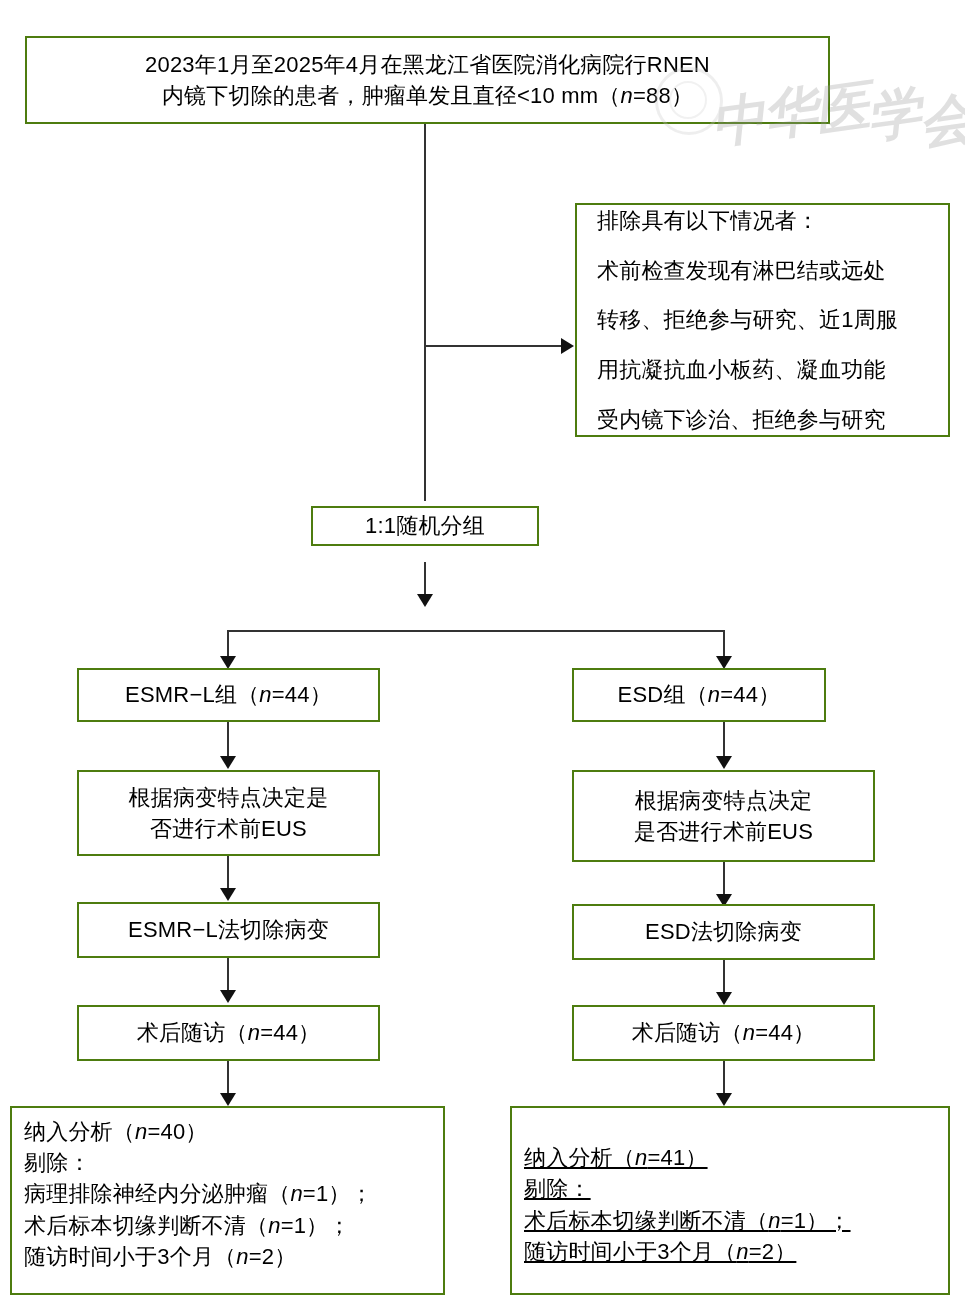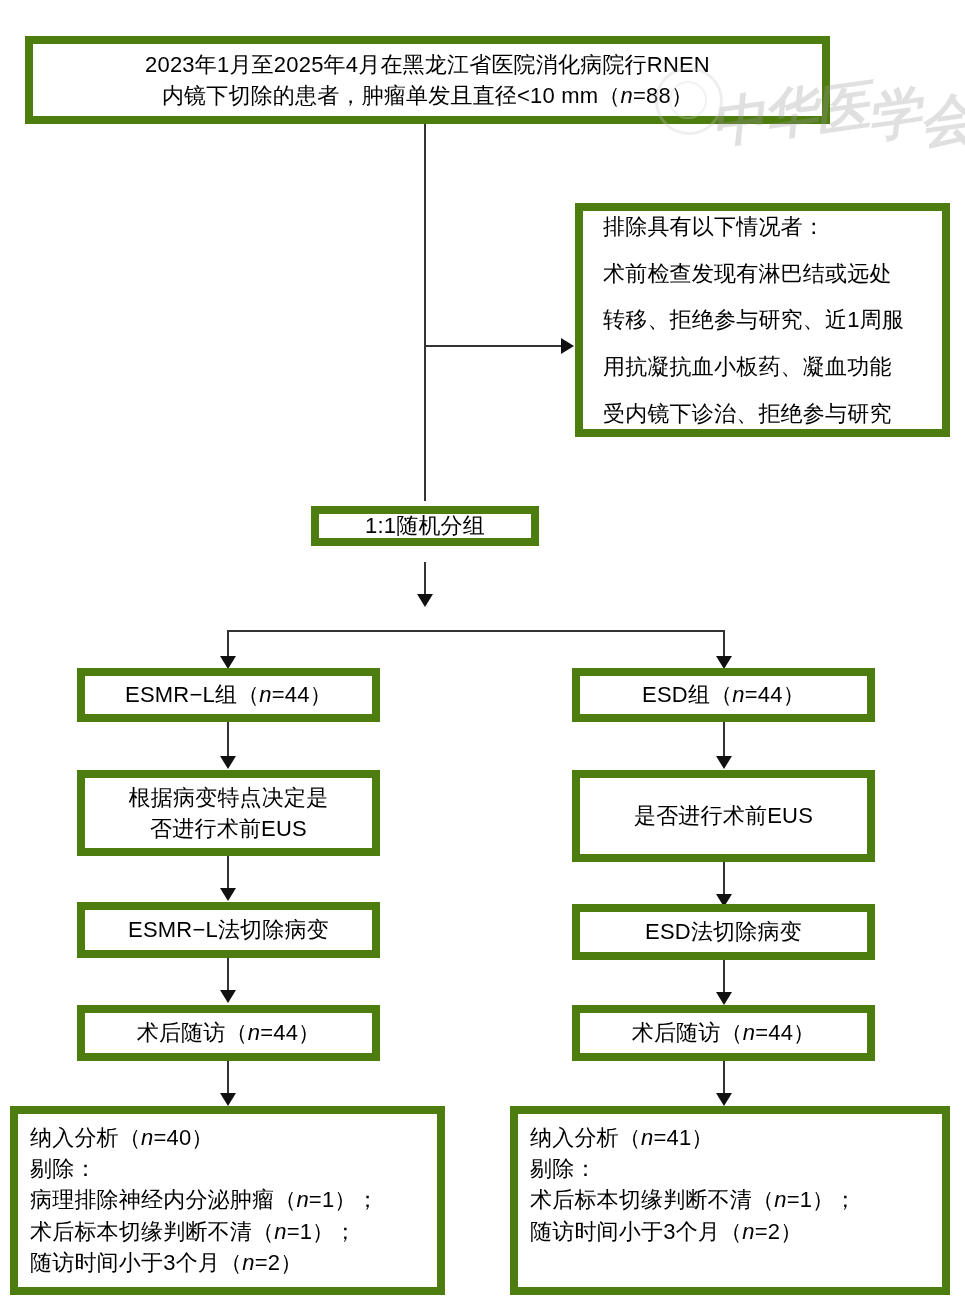--- a/index.html
+++ b/index.html
@@ -16,21 +16,21 @@
     width: 965px;
     height: 1310px;
     background: #ffffff;
     overflow: hidden;
   }
 
   
   .box {
     position: absolute;
     box-sizing: border-box;
-    border: 8px solid #4d7c0f;
+    border: 2px solid #4d7c0f;
     background: #ffffff;
     display: flex;
     flex-direction: column;
     justify-content: center;
     z-index: 3;
   }
   .box.center { align-items: center; text-align: center; }
   .box.left   { align-items: flex-start; text-align: left; justify-content: space-between; }
 
   .line {
@@ -171,30 +171,31 @@
   </div>
 
   <div class="box center" style="left:311px; top:506px; width:228px; height:40px;">
     <span class="line">1:1随机分组</span>
   </div>
 
   <div class="box center" style="left:77px; top:668px; width:303px; height:54px;">
     <span class="line">ESMR−L组（<i class="ital">n</i>=44）</span>
   </div>
 
-  <div class="box center" style="left:572px; top:668px; width:303px; height:54px;">
+  <div class="box center" style="left:572px; top:668px; width:254px; height:54px;">
     <span class="line">ESD组（<i class="ital">n</i>=44）</span>
   </div>
 
   <div class="box center" style="left:77px; top:770px; width:303px; height:86px;">
     <span class="line">根据病变特点决定是</span>
     <span class="line">否进行术前EUS</span>
   </div>
 
   <div class="box center" style="left:572px; top:770px; width:303px; height:92px;">
+    <span class="line">根据病变特点决定</span>
     <span class="line">是否进行术前EUS</span>
   </div>
 
   <div class="box center" style="left:572px; top:904px; width:303px; height:56px;">
     <span class="line">ESD法切除病变</span>
   </div>
 
   <div class="box center" style="left:77px; top:902px; width:303px; height:56px;">
     <span class="line">ESMR−L法切除病变</span>
   </div>
@@ -208,20 +209,20 @@
   </div>
 
   <div class="box left" style="left:10px; top:1106px; width:435px; height:189px; justify-content:flex-start; padding-top:8px;">
     <span class="line">纳入分析（<i class="ital">n</i>=40）</span>
     <span class="line">剔除：</span>
     <span class="line">病理排除神经内分泌肿瘤（<i class="ital">n</i>=1）；</span>
     <span class="line">术后标本切缘判断不清（<i class="ital">n</i>=1）；</span>
     <span class="line">随访时间小于3个月（<i class="ital">n</i>=2）</span>
   </div>
 
-  <div class="box left" style="left:510px; top:1106px; width:440px; height:189px; justify-content:flex-start; padding-top:8px;">
+  <div class="box left" style="left:510px; top:1106px; width:440px; height:189px; justify-content:center; padding-top:8px;text-decoration:underline;">
     <span class="line">纳入分析（<i class="ital">n</i>=41）</span>
     <span class="line">剔除：</span>
     <span class="line">术后标本切缘判断不清（<i class="ital">n</i>=1）；</span>
     <span class="line">随访时间小于3个月（<i class="ital">n</i>=2）</span>
   </div>
 
 </div>
 
 </body></html>

